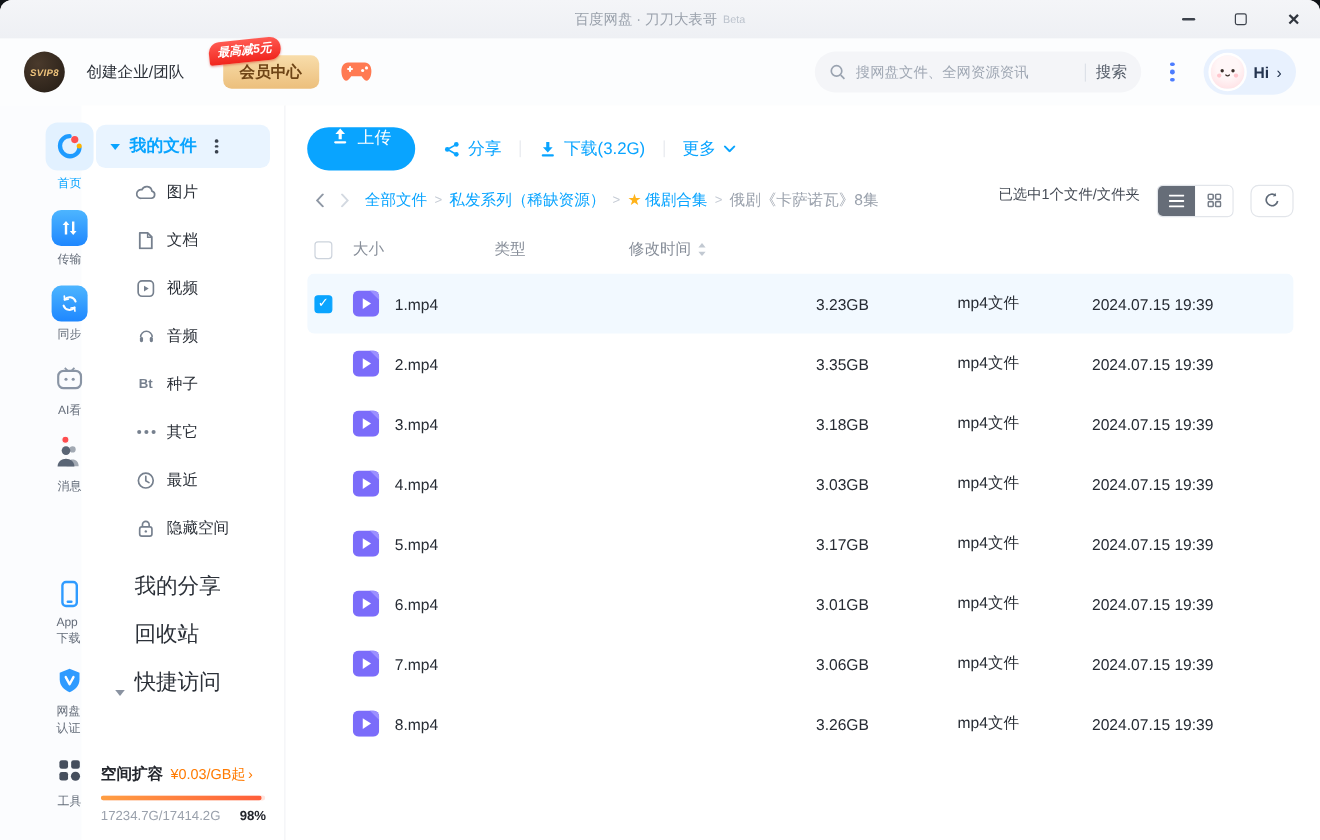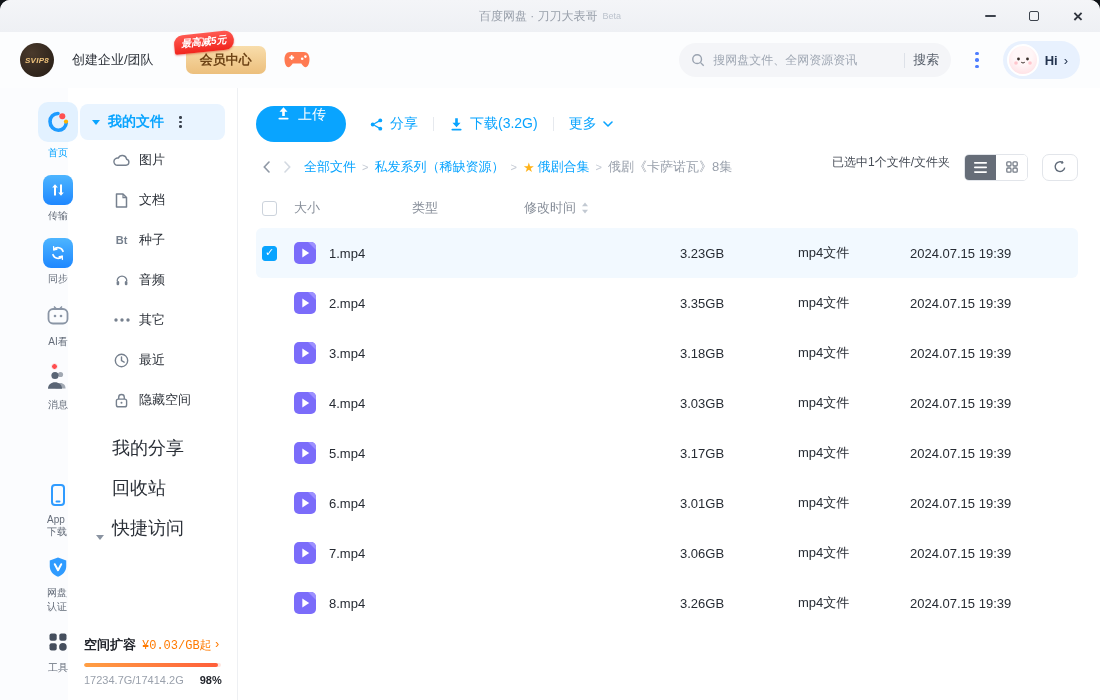--- a/index.html
+++ b/index.html
@@ -63,21 +63,21 @@
   .caret.gray { border-top-color:#8a93a1; }
   .caret.hiddenc { visibility:hidden; }
   .kebab { display:flex; flex-direction:column; gap:2px; margin-left:4px; padding:3px; }
   .kebab i { width:2.5px; height:2.5px; border-radius:50%; background:#3a424e; }
   .tree-item { height:40px; flex:0 0 auto; display:flex; align-items:center; gap:9px; padding-left:33px; font-size:13px; color:#2b3038; cursor:pointer; }
   .tree-item .ticon { width:17px; display:flex; justify-content:center; color:#76808e; }
   .bt-text { font-size:11px; font-weight:bold; color:#76808e; }
   .tree-top { height:40px; flex:0 0 auto; display:flex; align-items:flex-end; gap:8px; padding-left:16px; font-size:18px; color:#2b3038; cursor:pointer; }
 
   .storage { margin-top:auto; padding:0 4px; }
-  .storage-top { display:flex; align-items:center; gap:6px; white-space:nowrap;font-family:Liberation Mono, monospace; }
+  .storage-top { display:flex; align-items:center; gap:6px; white-space:nowrap; }
   .storage-title { font-size:13px; font-weight:bold; color:#23262d; cursor:pointer; }
   .storage-price { font-size:12px; color:#ff7a00; cursor:pointer; display:flex; align-items:center; gap:2px; }
   .progress { height:4px; border-radius:2px; background:#ffe5df; margin:9px 0 7px; overflow:hidden; }
   .progress-fill { height:100%; border-radius:2px; background:linear-gradient(90deg,#ff9f43,#ff5e3a); }
   .storage-usage { font-size:11px; color:#9aa1ac; display:flex; gap:2px; white-space:nowrap; }
   .storage-usage .pct { color:#23262d; font-weight:bold;padding-left:14px; }
 
   
   .main { flex:1; min-width:0; background:#fff; display:flex; flex-direction:column; padding:16px 22px 0 18px; }
   .toolbar { display:flex; align-items:center; height:40px; flex:0 0 auto; }
@@ -299,33 +299,42 @@
         <span class="ticon">
             <svg width="13" height="15" viewBox="0 0 13 15" fill="none" stroke="#76808e" stroke-width="1.5">
               <path d="M1.5 1 h6.5 l3.5 3.5 V14 h-10 z" stroke-linejoin="round"></path>
               <path d="M8 1 v3.7 h3.5" stroke-width="1.2"></path>
             </svg>
           </span>
         <span>文档</span>
       </div>
       <div class="tree-item">
         <span class="ticon">
-            <span class="bt-text">Bt</span>
-          </span>
-        <span>种子</span>
+            <svg width="15" height="15" viewBox="0 0 16 16" fill="none" stroke="#76808e" stroke-width="1.5">
+              <rect x="1.2" y="1.2" width="13.6" height="13.6" rx="3.5"></rect>
+              <path d="M6.4 5.4 L10.6 8 L6.4 10.6 Z" fill="#76808e" stroke="none"></path>
+            </svg>
+          </span>
+        <span>视频</span>
       </div>
       <div class="tree-item">
         <span class="ticon">
             <svg width="14" height="14" viewBox="0 0 16 16" fill="none" stroke="#76808e" stroke-width="1.5">
               <path d="M2.5 9 a5.5 5.5 0 0 1 11 0"></path>
               <rect x="1.8" y="9" width="3" height="5" rx="1.4" fill="#76808e" stroke="none"></rect>
               <rect x="11.2" y="9" width="3" height="5" rx="1.4" fill="#76808e" stroke="none"></rect>
             </svg>
           </span>
         <span>音频</span>
+      </div>
+      <div class="tree-item">
+        <span class="ticon">
+            <span class="bt-text">Bt</span>
+          </span>
+        <span>种子</span>
       </div>
       <div class="tree-item">
         <span class="ticon">
             <svg width="16" height="4" viewBox="0 0 16 4" fill="#76808e">
               <circle cx="2" cy="2" r="1.7"></circle>
               <circle cx="8" cy="2" r="1.7"></circle>
               <circle cx="14" cy="2" r="1.7"></circle>
             </svg>
           </span>
         <span>其它</span>

